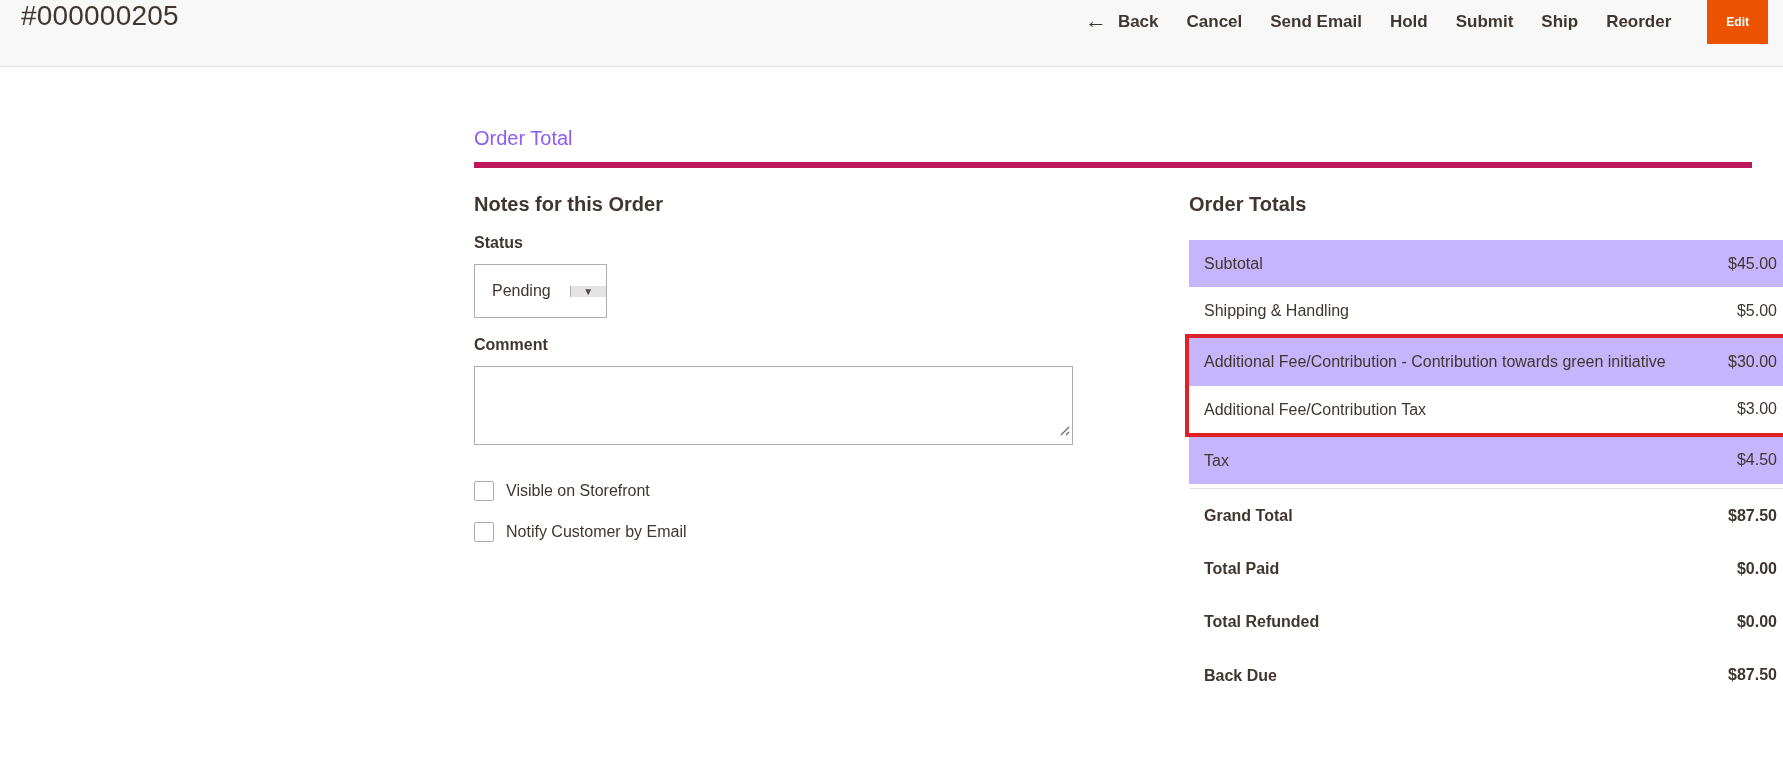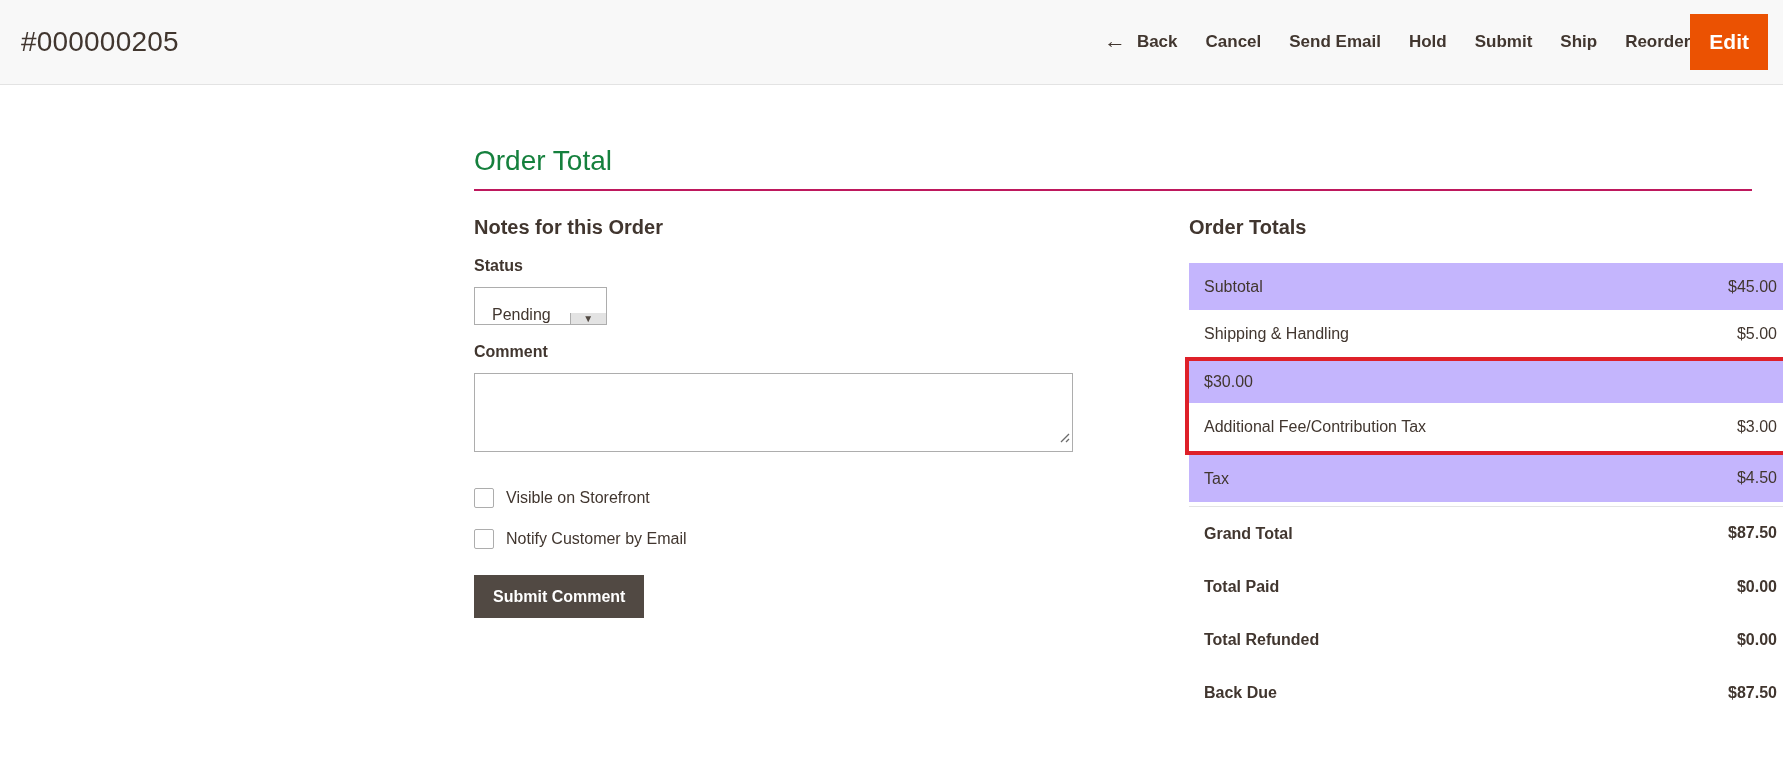--- a/index.html
+++ b/index.html
@@ -9,25 +9,25 @@
     width: 1783px;
     height: 761px;
     background: #ffffff;
     overflow: hidden;
     font-family: "Liberation Sans", sans-serif;
     color: #41362f;
   }
 
   
   .page-header {
-    height: 85px;
+    height: 67px;
     background: #f8f8f8;
     border-bottom: 1px solid #e3e3e3;
     display: flex;
-    align-items: center;
+    align-items: flex-start;
     justify-content: space-between;
     padding: 0 15px 0 21px;
   }
   .page-title {
     font-size: 28px;
     font-weight: 400;
     color: #41362f;
     letter-spacing: .2px;
   }
   .page-actions { display: flex; align-items: center; }
@@ -39,51 +39,52 @@
     font-weight: 600;
     color: #41362f;
     margin-left: 28px;
     padding: 0;
     cursor: pointer;
     line-height: 1.2;
   }
   .action-back { margin-left: 0; display: inline-flex; align-items: center; gap: 11px; }
   .back-arrow { font-size: 22px; font-weight: 400; line-height: 1; position: relative; top: -1px; }
   .action-primary {
+    margin-left: 36px;
     border: 1px solid transparent;
     color: #fff;
     font-family: inherit;
-    font-size: 21px;
+    font-size: 12px;
     font-weight: 600;
     padding: 14px 18px;
     cursor: pointer;
     line-height: 1.2;
   }
 
   
   .content { padding: 0 31px 0 474px; }
   .section-title {
-    font-size: 28px;
+    font-size: 20px;
     font-weight: 400;
-    color: #15803d;
+    color: #8b5cf6;
     padding: 60px 0 12px;
-    border-bottom: 2px solid #be185d;
+    border-bottom: 6px solid #be185d;
   }
   .columns { display: flex; gap: 116px; margin-top: 25px; }
   .col-heading { font-size: 20px; font-weight: 700; color: #41362f; }
 
   
   .notes-col { width: 599px; flex: none; }
   .field-label { display: block; font-size: 16px; font-weight: 700; margin: 18px 0 12px; }
   .select {
     display: inline-flex;
-    height: 38px;
+    height: 54px;
     border: 1px solid #adadad;
     background: #fff;
-    align-items: flex-end;
+    align-items: center;
     cursor: pointer;
   }
   .select-value { display: flex; align-items: center; padding: 0 19px 0 17px; font-size: 16px; color: #41362f; }
   .select-arrow {
     width: 36px;
     background: #e3e3e3;
     border-left: 1px solid #adadad;
     display: flex;
     align-items: center;
     justify-content: center;
@@ -191,38 +192,38 @@
           <div class="checkbox-row">
             <span class="checkbox"></span>
             <span class="checkbox-label">Visible on Storefront</span>
           </div>
           <div class="checkbox-row">
             <span class="checkbox"></span>
             <span class="checkbox-label">Notify Customer by Email</span>
           </div>
         </div>
 
-        <button class="submit-btn" style="background:#514943;">Submit Comment</button>
       </section>
 
       <section class="totals-col">
         <h3 class="col-heading">Order Totals</h3>
 
         <div class="totals-table">
           <div class="trow stripe">
             <span class="tlabel">Subtotal</span>
             <span class="tval">$45.00</span>
           </div>
           <div class="trow">
             <span class="tlabel">Shipping &amp; Handling</span>
             <span class="tval">$5.00</span>
           </div>
 
           <div class="highlight-box">
             <div class="trow stripe">
+              <span class="tlabel">Additional Fee/Contribution - Contribution towards green initiative</span>
               <span class="tval">$30.00</span>
             </div>
             <div class="trow">
               <span class="tlabel">Additional Fee/Contribution Tax</span>
               <span class="tval">$3.00</span>
             </div>
           </div>
 
           <div class="trow stripe">
             <span class="tlabel">Tax</span>

